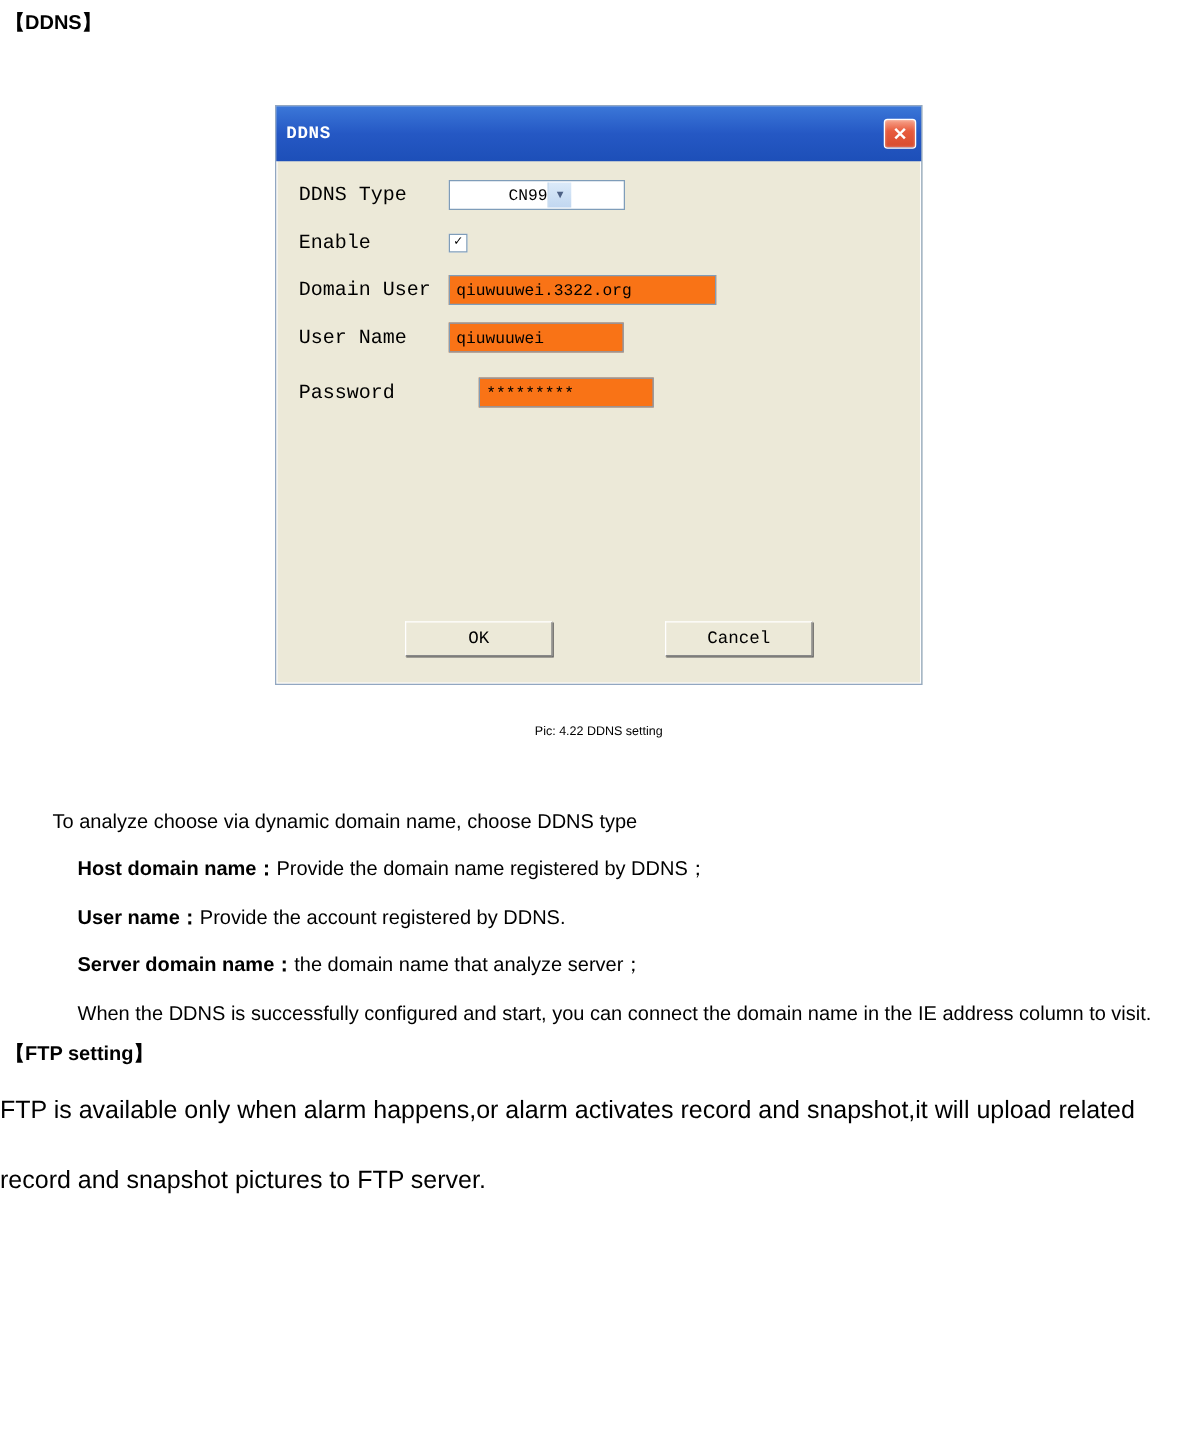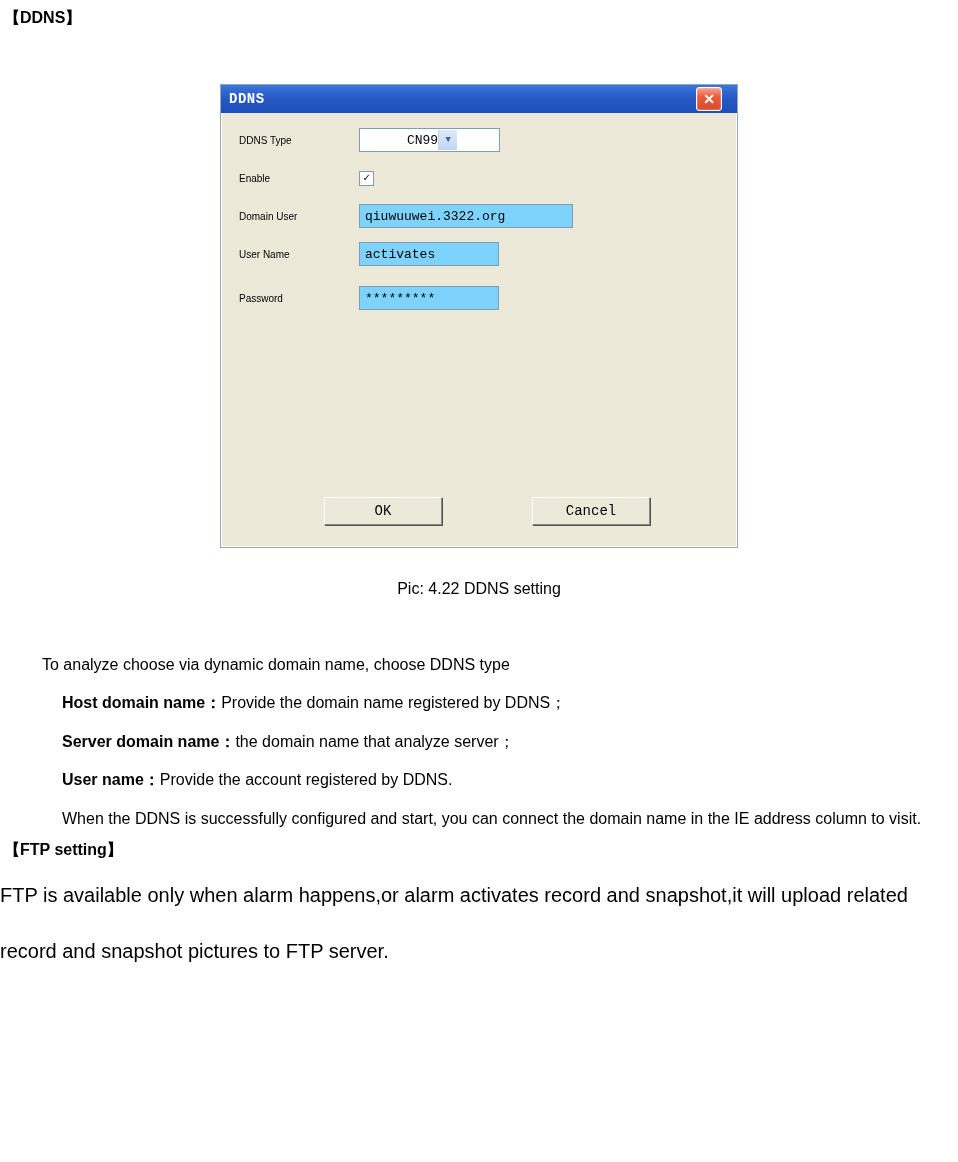--- a/index.html
+++ b/index.html
@@ -23,26 +23,26 @@
   .dialog {
     width: 516px;
     height: 462px;
     margin: 55px auto 15px auto;
     border: 1px solid #92a7c1;
     background: #ece9d8;
     position: relative;
     box-shadow: 0 0 0 1px #fff inset;
   }
   .titlebar {
-    height: 28px;
+    height: 44px;
     background: linear-gradient(to bottom, #3b77d8 0%, #2558c4 50%, #1d4fb8 100%);
     display: flex;
     align-items: center;
     justify-content: space-between;
-    padding: 0 12px 0 8px;
+    padding: 0 1px 0 8px;
   }
   .titlebar-text {
     color: #fff;
     font-family: "Courier New", monospace;
     font-size: 14px;
     font-weight: bold;
     letter-spacing: 0.5px;
   }
   .close-btn {
     width: 24px;
@@ -66,22 +66,22 @@
     color: #000;
   }
   .form-row {
     display: flex;
     align-items: center;
     margin-bottom: 12px;
     height: 26px;
   }
   .form-label {
     width: 120px;
-    font-family: Liberation Sans, sans-serif;
-    font-size: 10px;
+    font-family: Liberation Mono, monospace;
+    font-size: 16px;
   }
   .dropdown {
     border: 1px solid #7f9db9;
     background: #fff;
     height: 22px;
     width: 134px;
     display: flex;
     align-items: center;
     justify-content: center;
     padding: 0 0 0 5px;
@@ -105,21 +105,21 @@
     border: 1px solid #7f9db9;
     background: #fff;
     display: flex;
     align-items: center;
     justify-content: center;
     font-size: 11px;
     line-height: 11px;
   }
   .text-input {
     border: 1px solid #7f9db9;
-    background: #7dd3fc;
+    background: #f97316;
     height: 22px;
     padding: 0 5px;
     font-family: "Courier New", monospace;
     font-size: 13px;
     display: flex;
     align-items: center;
   }
   .text-input.long { width: 202px; }
   .text-input.med { width: 128px; }
   .button-row {
@@ -140,21 +140,21 @@
     border-left-color: #fff;
     box-shadow: 1px 1px 0 #555;
     display: flex;
     align-items: center;
     justify-content: center;
     font-family: "Courier New", monospace;
     font-size: 14px;
   }
   .caption {
     text-align: center;
-    font-size: 16px;
+    font-size: 10px;
     margin: 32px 0 48px 0;
   }
   .body-text {
     margin: 0 0 0 4px;
     line-height: 2.4;
     font-size: 16px;
   }
   .indent1 { margin-left: 38px; }
   .indent2 { margin-left: 58px; }
   .bold { font-weight: bold; }
@@ -198,25 +198,25 @@
       <div class="form-row">
         <div class="form-label">Domain User</div>
         <div class="text-input long">
           <span>qiuwuuwei.3322.org</span>
         </div>
       </div>
 
       <div class="form-row">
         <div class="form-label">User Name</div>
         <div class="text-input med">
-          <span>activates</span>
-        </div>
-      </div>
-
-      <div class="form-row" style="margin-top:18px;">
+          <span>qiuwuuwei</span>
+        </div>
+      </div>
+
+      <div class="form-row" style="margin-top:18px;gap:24px;">
         <div class="form-label">Password</div>
         <div class="text-input med">
           <span>*********</span>
         </div>
       </div>
 
     </div>
 
     <div class="button-row">
       <div class="win-button">OK</div>
@@ -227,25 +227,25 @@
   <div class="caption">Pic: 4.22 DDNS setting</div>
 
   <div class="body-text">
     <div class="indent1">To analyze choose via dynamic domain name, choose DDNS type</div>
 
     <div class="indent2">
       <span class="bold">Host domain name：</span><span>Provide the domain name registered by DDNS；</span>
     </div>
 
     <div class="indent2">
+      <span class="bold">User name：</span><span>Provide the account registered by DDNS.</span>
+    </div>
+
+    <div class="indent2">
       <span class="bold">Server domain name：</span><span>the domain name that analyze server；</span>
-    </div>
-
-    <div class="indent2">
-      <span class="bold">User name：</span><span>Provide the account registered by DDNS.</span>
     </div>
 
 
     <div class="indent2" style="margin-left:58px;">
       <span>When the DDNS is successfully configured and start, you can connect the domain name in the IE address column to visit.</span>
     </div>
   </div>
 
   <div class="section-heading" style="margin-top:2px;">【FTP setting】</div>
 

